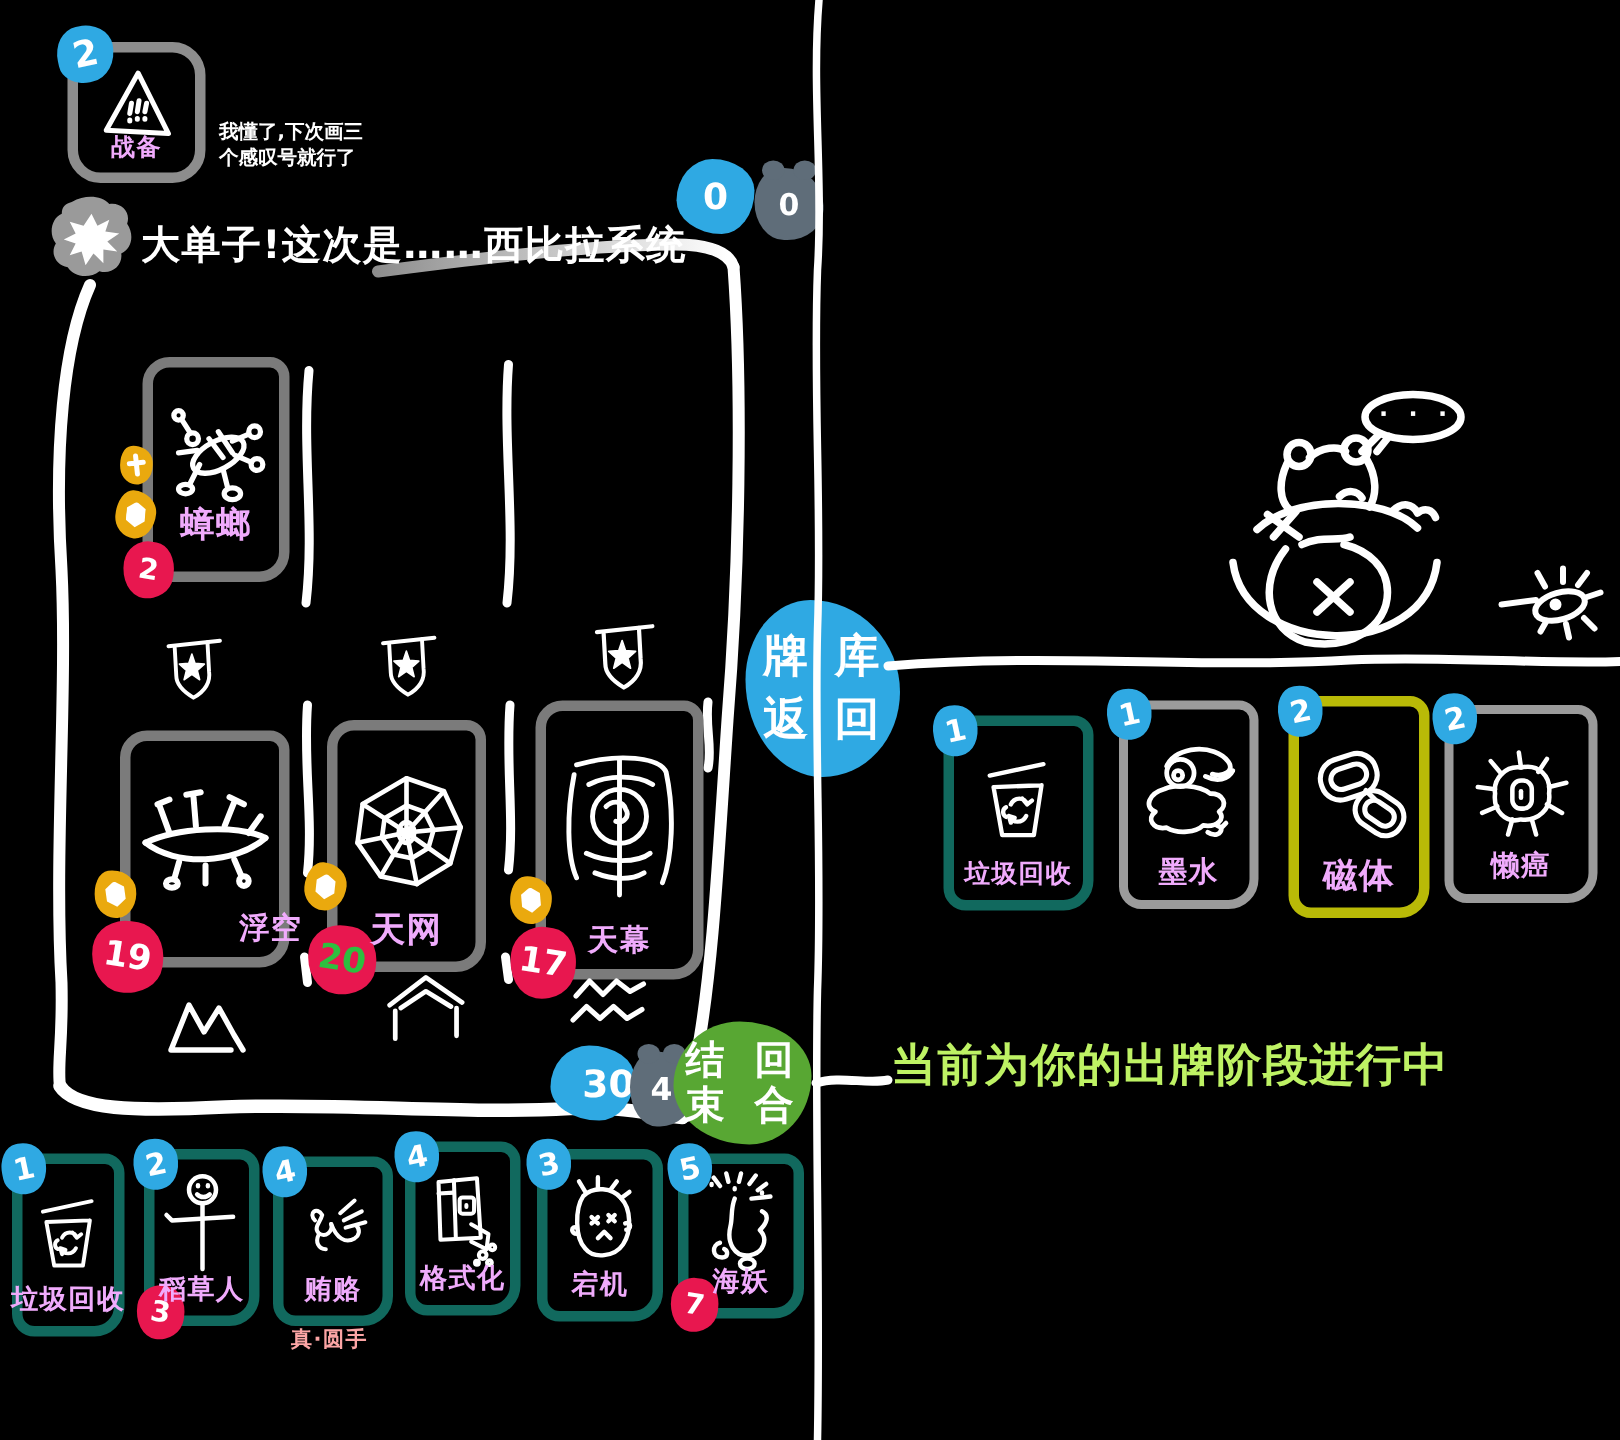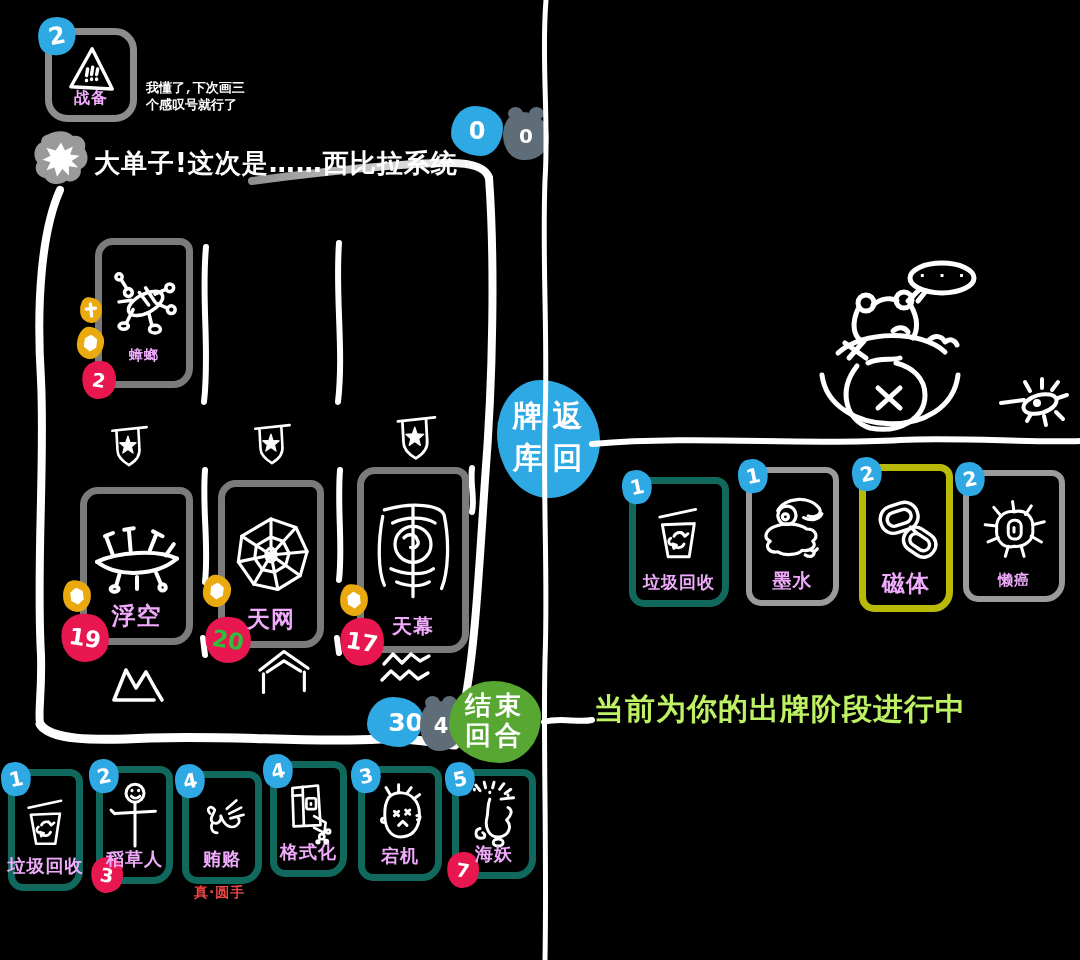--- a/index.html
+++ b/index.html
@@ -31,26 +31,26 @@
   .lime{color:#2ebf3f;}
   
   .blob{position:absolute;display:flex;align-items:center;justify-content:center;
         color:#fff;border-radius:46% 54% 42% 58%/55% 42% 58% 45%;text-align:center;}
   .blob.blue{background:#2fa9e3;}
   .blob.gray{background:#5f6d79;}
   .blob.green{background:#58a733;}
   .eared::before,.eared::after{content:"";position:absolute;width:15px;height:13px;
         background:inherit;border-radius:50%;top:-5px;left:5px;}
   .eared::after{left:auto;right:5px;}
-  .stackline{display:block;font-family:Liberation Mono, monospace;}
+  .stackline{display:block;}
   
   .note{font-size:13px;line-height:17px;color:#fff;}
   .announce{font-size:26px;letter-spacing:1px;color:#fff;}
   .status{font-size:30px;line-height:46px;letter-spacing:1px;color:#bef264;}
-  .annotation{font-size:14px;color:#ef4444;letter-spacing:1px;}
+  .annotation{font-size:14px;color:#fca5a5;letter-spacing:1px;}
 </style>
 </head>
 <body>
 
 <div class="stage">
 
   <svg class="layer" width="1080" height="960" viewBox="0 0 1080 960">
     <defs>
       <linearGradient id="fadeline" x1="250" y1="0" x2="485" y2="0" gradientUnits="userSpaceOnUse">
         <stop offset="0" stop-color="#8d8d8d"></stop>
@@ -155,21 +155,21 @@
           <ellipse cx="24" cy="77" rx="6" ry="4"></ellipse>
         <path d="M56 60 L60 76"></path>
           <ellipse cx="64" cy="81" rx="7" ry="5"></ellipse>
         <path d="M66 48 L80 54"></path>
           <circle cx="85" cy="56" r="5"></circle>
         <path d="M64 36 L78 30"></path>
           <circle cx="83" cy="28" r="5"></circle>
         <path d="M34 44 L18 46"></path>
       </g>
     </svg>
-    <span class="card-label" style="font-size:14px;bottom:16px;">蟑螂</span>
+    <span class="card-label" style="font-size:23px;bottom:16px;">蟑螂</span>
   </div>
 
   <svg class="abs" style="left:104px;top:418px;" width="52" height="62" viewBox="0 0 100 110">
     <g fill="none" stroke="#fff" stroke-width="5" stroke-linecap="round" stroke-linejoin="round">
       <path d="M16 20 L82 13"></path>
       <path d="M24 22 L26 58 C26 70 38 80 48 86 C62 78 70 66 68 52 L66 15"></path>
       <path d="M46 30 L50 42 L62 43 L53 51 L56 63 L46 56 L36 63 L39 51 L30 43 L42 42 Z" fill="#fff" stroke-width="2"></path>
     </g>
   </svg>
   <svg class="abs" style="left:247px;top:416px;" width="52" height="62" viewBox="0 0 100 110">
@@ -200,21 +200,21 @@
         <path d="M52 42 L50 18 M44 16 L56 14"></path>
         <path d="M76 42 L84 22 M80 18 L92 24"></path>
         <path d="M96 48 L106 34"></path>
         <path d="M38 72 L34 86"></path>
           <ellipse cx="32" cy="90" rx="5" ry="3.5"></ellipse>
         <path d="M60 75 L60 90"></path>
         <path d="M84 70 L90 84"></path>
           <circle cx="92" cy="88" r="4"></circle>
       </g>
     </svg>
-    <span class="card-label" style="font-size:24px;">浮空</span>
+    <span class="card-label" style="font-size:20px;margin-left:44px;">浮空</span>
   </div>
 
   <div class="card b-dgray" style="left:218px;top:480px;width:106px;height:168px;">
     <span class="badge yellow" style="width:28px;height:32px;left:-22px;bottom:34px;transform:rotate(6deg);">
         <span class="hexpip"></span>
       </span>
     <span class="badge hp lime" style="left:-20px;bottom:-22px;width:46px;height:46px;font-size:23px;">20</span>
     <svg class="card-icon" width="86" height="86" viewBox="0 0 100 100">
       <g fill="none" stroke="#fff" stroke-width="3.6" stroke-linecap="round" stroke-linejoin="round">
         <path d="M50 8 L79 18 L92 46 L84 74 L58 90 L30 84 L12 58 L16 28 Z"></path>
@@ -249,34 +249,34 @@
   <svg class="abs" style="left:110px;top:658px;" width="76" height="46" viewBox="0 0 76 46">
     <path d="M4 42 L16 12 L26 30 L36 14 L46 32 L52 42 M4 42 L44 42" fill="none" stroke="#fff" stroke-width="3.6" stroke-linecap="round" stroke-linejoin="round"></path>
   </svg>
   <svg class="abs" style="left:252px;top:646px;" width="62" height="52" viewBox="0 0 66 56">
     <path d="M8 26 L34 6 L60 24 M12 30 L12 50 M56 28 L56 48 M16 28 L34 16 L52 27" fill="none" stroke="#fff" stroke-width="3.4" stroke-linecap="round" stroke-linejoin="round"></path>
   </svg>
   <svg class="abs" style="left:378px;top:648px;" width="62" height="42" viewBox="0 0 62 42">
     <path d="M6 16 L15 6 L24 15 L33 6 L42 13 L51 8 M4 32 L13 23 L22 31 L31 23 L40 31 L50 25" fill="none" stroke="#fff" stroke-width="3.4" stroke-linecap="round" stroke-linejoin="round"></path>
   </svg>
 
-  <div class="blob blue" style="left:497px;top:380px;width:95px;height:118px;flex-direction:column;
+  <div class="blob blue" style="left:497px;top:400px;width:95px;height:118px;flex-direction:row;
        border-radius:42% 58% 50% 50%/45% 52% 48% 55%;font-size:30px;line-height:42px;letter-spacing:10px;padding-left:8px;">
     <span class="stackline">牌返</span>
     <span class="stackline">库回</span>
   </div>
 
   <div class="blob blue" style="left:367px;top:697px;width:56px;height:50px;font-size:25px;justify-content:flex-end;">
     <span>30</span>
   </div>
   <div class="blob gray eared" style="left:420px;top:701px;width:42px;height:50px;font-size:21px;border-radius:40% 60% 55% 45%/50% 55% 45% 55%;">
     <span>4</span>
   </div>
 
-  <div class="blob green" style="left:449px;top:681px;width:92px;height:82px;flex-direction:column;
+  <div class="blob green" style="left:449px;top:681px;width:92px;height:82px;flex-direction:row;
        border-radius:48% 52% 45% 55%/52% 44% 56% 48%;font-size:26px;line-height:30px;letter-spacing:4px;">
     <span class="stackline">结束</span>
     <span class="stackline">回合</span>
   </div>
 
   <div class="abs status" style="left:594px;top:688px;">
     <span class="stackline">当前为你的出牌阶段进行中</span>
   </div>
 
   <div class="abs" style="left:916px;top:266px;width:56px;text-align:center;font-size:16px;letter-spacing:4px;">· · ·</div>
@@ -327,21 +327,21 @@
   <div class="card b-gray" style="left:963px;top:470px;width:102px;height:132px;">
     <span class="badge cost">2</span>
     <svg class="card-icon" width="72" height="72" viewBox="0 0 100 100">
       <g fill="none" stroke="#fff" stroke-width="4.2" stroke-linecap="round" stroke-linejoin="round">
         <path d="M50 26 C66 22 78 34 76 50 C78 64 66 76 50 74 C36 78 24 66 26 50 C24 36 36 24 50 26 Z"></path>
         <path d="M50 26 L48 12 M66 30 L74 18 M76 44 L92 40 M74 60 L88 68 M60 74 L64 88 M42 74 L38 88 M28 62 L14 68 M26 46 L10 44 M32 32 L22 20"></path>
         <rect x="42" y="38" width="18" height="26" rx="8"></rect>
         <path d="M50 48 L50 54"></path>
       </g>
     </svg>
-    <span class="card-label" style="font-size:15px;">懒癌</span>
+    <span class="card-label" style="font-size:19px;">懒癌</span>
   </div>
 
   <div class="card b-teal" style="left:8px;top:769px;width:75px;height:122px;">
     <span class="badge cost">1</span>
     <svg class="card-icon" width="58" height="58" viewBox="0 0 100 100">
       <g fill="none" stroke="#fff" stroke-width="4.5" stroke-linecap="round" stroke-linejoin="round">
         <path d="M20 22 L76 10"></path>
         <path d="M24 34 L74 32 M24 34 L33 84 L66 84 L74 32"></path>
         <path d="M42 52 C46 44 56 44 59 52 M59 52 L54 46 M59 52 L64 48"></path>
         <path d="M58 64 C54 72 44 72 40 64 M40 64 L42 71 M40 64 L46 66"></path>

